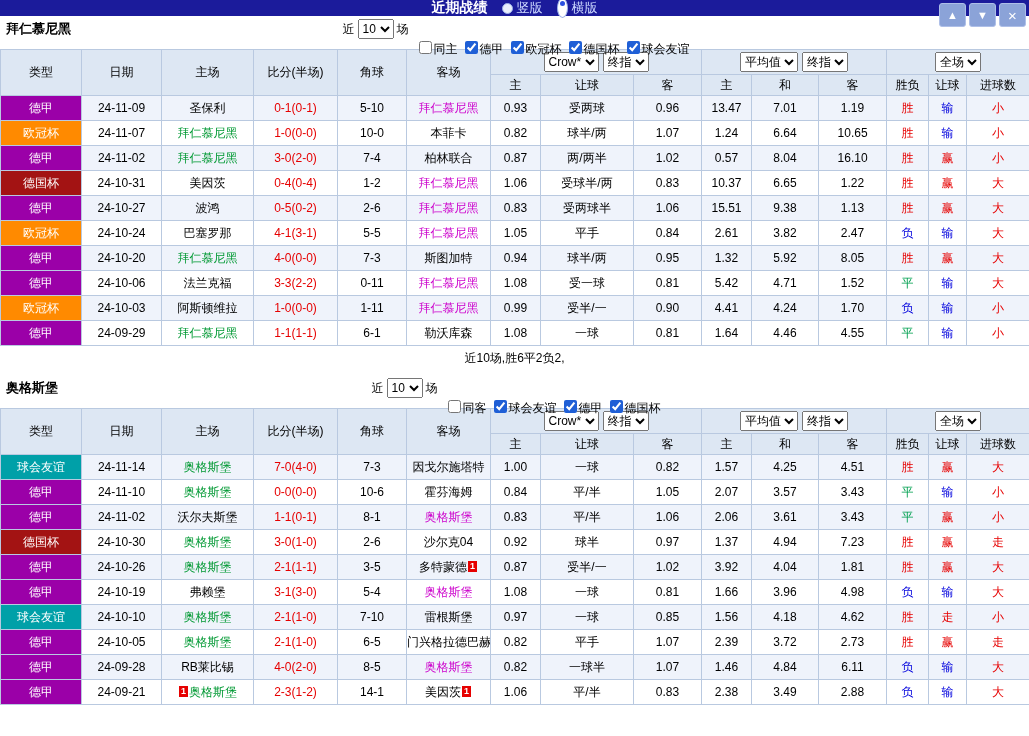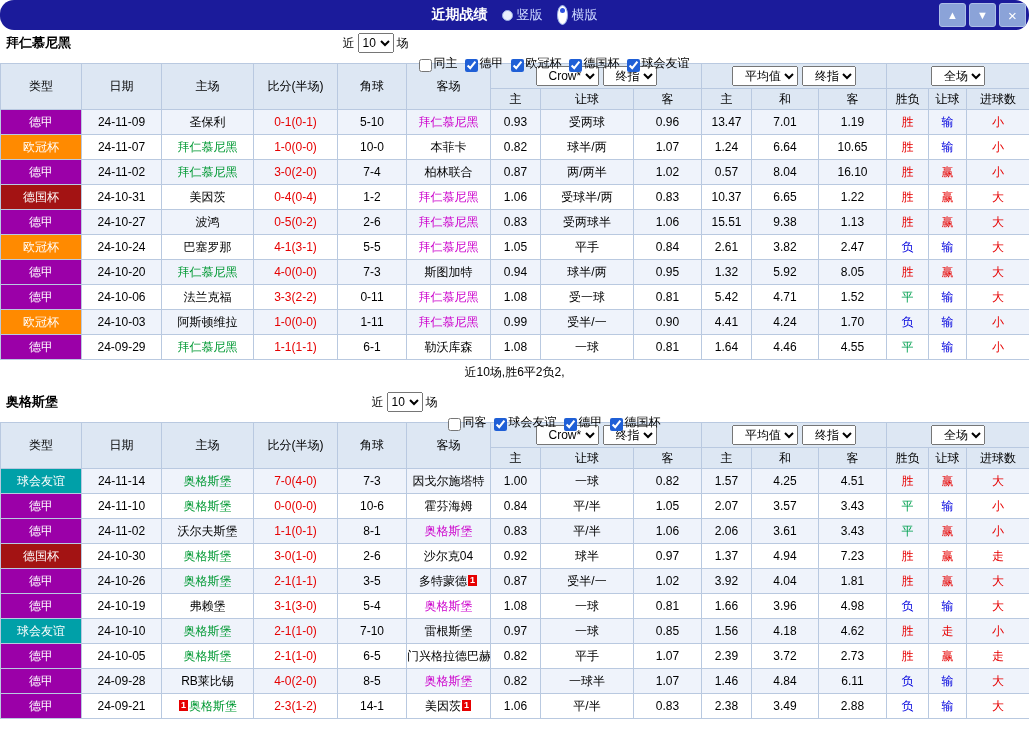--- a/index.html
+++ b/index.html
@@ -1,43 +1,43 @@
 <!DOCTYPE html>
 <html style="--tbbg: #1b1b9b; --hbg: #dde7f3; --altbg: #eff3fb; --bord: #b9c9e0; --red: #e60000; --blue: #0000dd; --green: #00a050; --home: #009933; --away: #cc00cc;"><head>
 <meta charset="utf-8">
 <style>
   :root{
     --tbbg:#1b1b9b; --hbg:#dde7f3; --altbg:#eff3fb; --bord:#b9c9e0;
     --red:#e60000; --blue:#0000dd; --green:#00a050; --home:#009933; --away:#cc00cc;
   }
   *{box-sizing:border-box;}
   body{margin:0;width:1029px;background:#fff;font-family:"Liberation Sans","DejaVu Sans",sans-serif;color:#000;}
-  .titlebar{height:30px;background:var(--tbbg);position:relative;display:flex;align-items:center;border-radius:14px;}
+  .titlebar{height:16px;background:var(--tbbg);position:relative;display:flex;align-items:center;}
   .tb-center{position:absolute;left:50%;transform:translateX(-50%);display:flex;align-items:center;gap:14px;white-space:nowrap;}
   .tb-title{color:#fff;font-weight:bold;font-size:14px;}
   .radio-opt{display:flex;align-items:center;gap:4px;color:#cdd9ff;font-size:13px;cursor:pointer;}
   .rdot{width:11px;height:11px;border-radius:50%;background:#e9eefc;border:1px solid #9db1e8;position:relative;display:inline-block;}
   .rdot.sel{background:#fff;}
   .rdot.sel::after{content:"";position:absolute;left:2px;top:2px;width:5px;height:5px;border-radius:50%;background:#2b50e0;}
   .tb-btns{position:absolute;right:3px;top:3px;display:flex;gap:3px;}
   .tb-btn{width:27px;height:24px;background:#8ba3d8;color:#fff;border:1px solid #aebfe8;border-radius:3px;font-size:11px;display:flex;align-items:center;justify-content:center;cursor:pointer;padding:0;}
   .tb-btn.close{font-size:15px;line-height:1;}
   .section{margin-bottom:5px;}
   .sec-head{height:26px;position:relative;display:flex;align-items:center;}
   .team{font-weight:bold;font-size:13px;padding-left:6px;}
   .filters{position:absolute;left:50%;transform:translateX(-50%);display:flex;align-items:center;font-size:12px;white-space:nowrap;}
   .flab{margin:0 3px;}
   .sel{font-size:12px;height:20px;}
-  .cb{display:flex;align-items:flex-end;margin-left:7px;cursor:pointer;margin-top:40px;}
+  .cb{display:flex;align-items:flex-start;margin-left:7px;cursor:pointer;margin-top:40px;}
   .cb input{width:13px;height:13px;accent-color:#1f5fd6;margin:0 2px 0 0;}
   table.grid{border-collapse:collapse;table-layout:fixed;width:1029px;font-size:12px;text-align:center;margin-top:7px;}
   .grid th,.grid td{border:1px solid var(--bord);white-space:nowrap;overflow:hidden;padding:0;}
   .grid thead th{background:var(--hbg);font-weight:normal;height:21px;}
   .grid thead tr.h1 th{height:25px;}
-  .selcell select{margin:0 2px;padding-left:8px;}
+  .selcell select{margin:0 2px;}
   .grid td{height:25px;background:#fff;}
   .grid tbody tr:nth-child(odd) td{background:var(--altbg);}
   .grid td.league{color:#fff;}
   .c-red{color:var(--red);} .c-blue{color:var(--blue);} .c-green{color:var(--green);}
   .tm-home{color:var(--home);} .tm-away{color:var(--away);}
   .rc{display:inline-block;background:#e60000;color:#fff;font-size:9px;line-height:11px;min-width:9px;height:11px;vertical-align:2px;margin:0 1px;font-weight:bold;}
   .summary{height:24px;display:flex;align-items:center;justify-content:center;font-size:12px;gap:2px;}
 </style>
 </head>
 <body>

